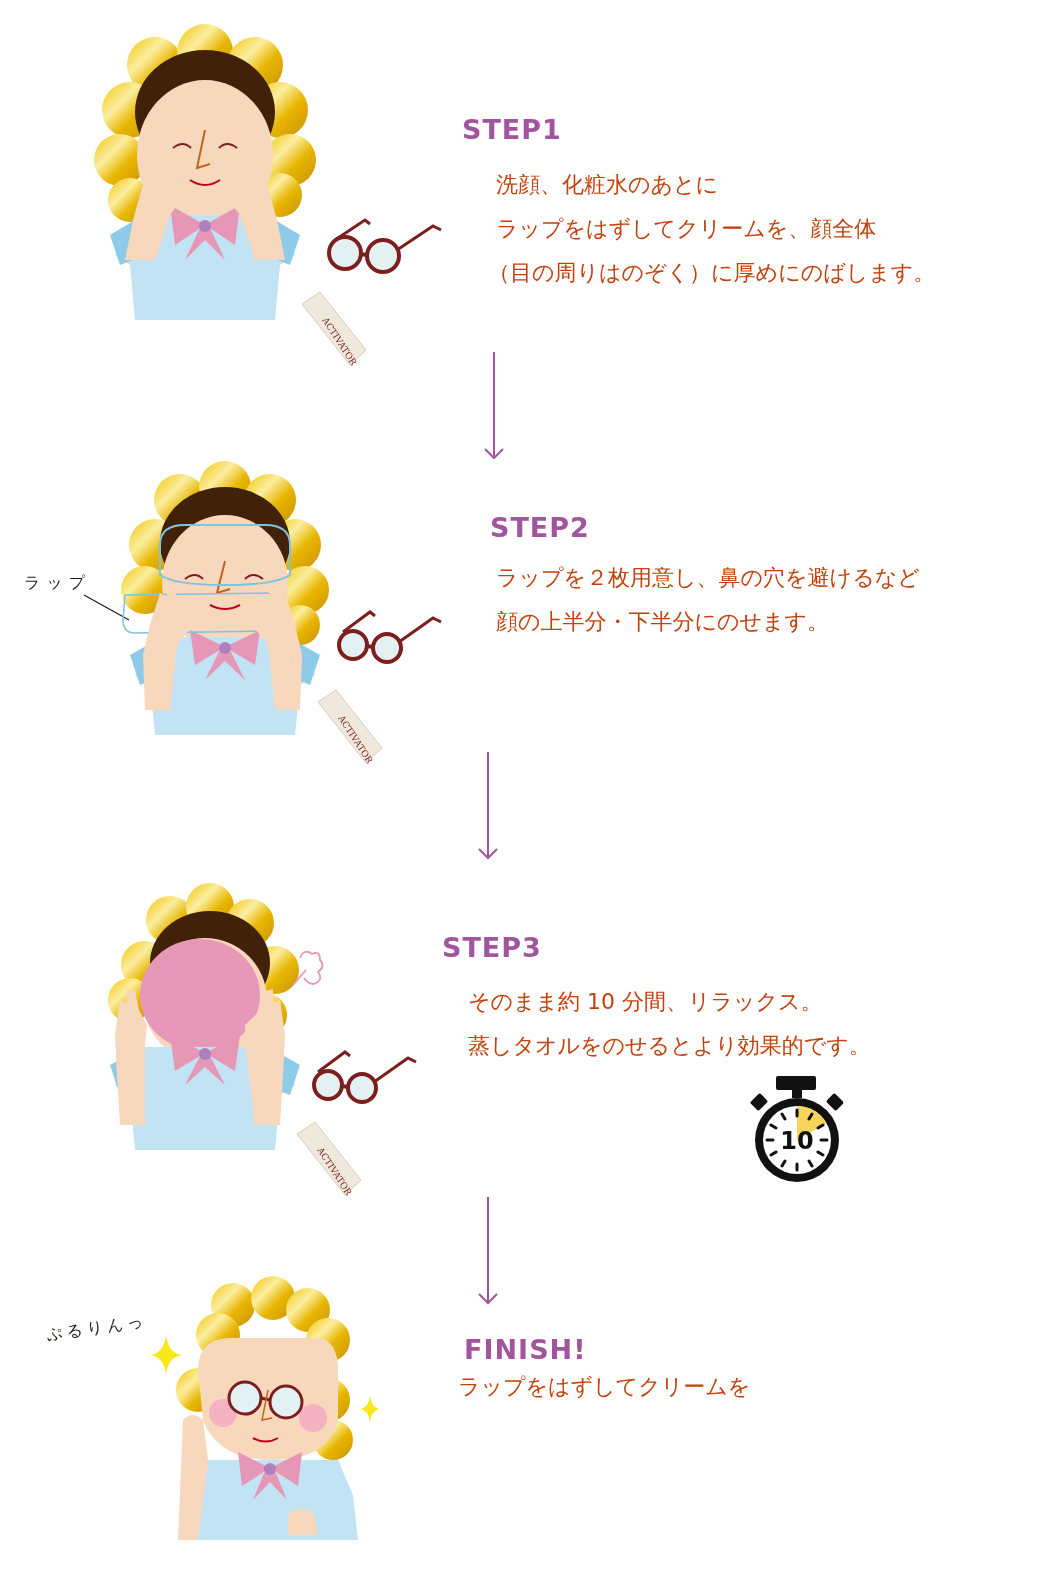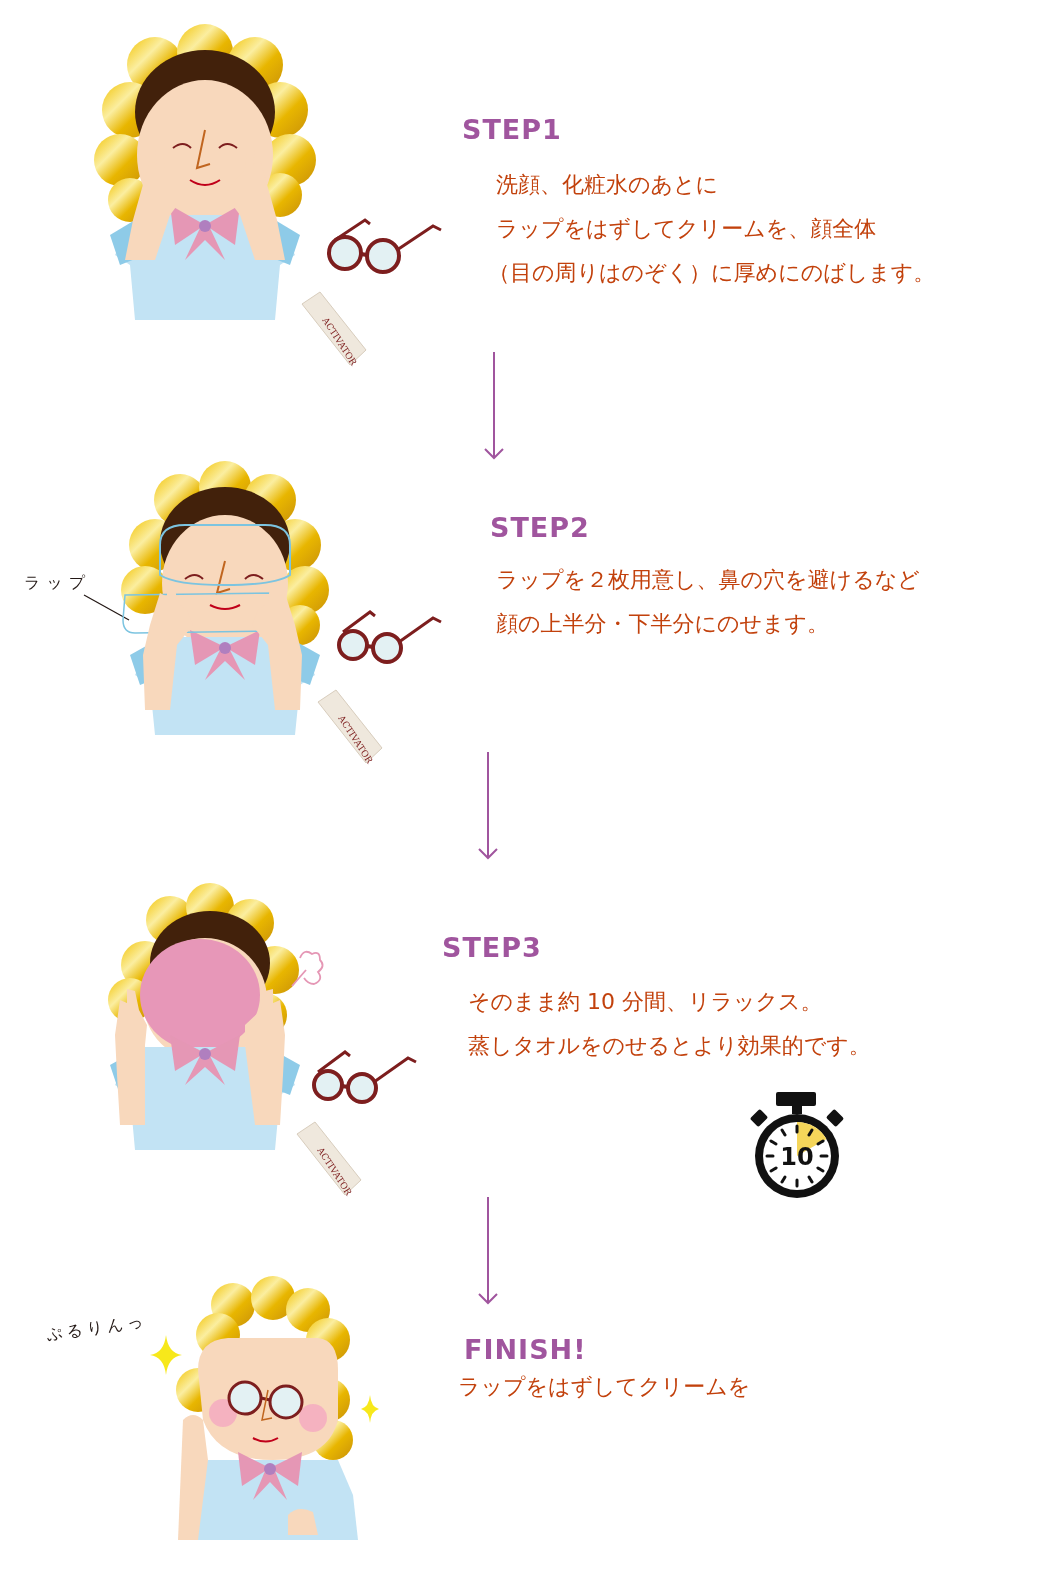--- a/index.html
+++ b/index.html
@@ -158,21 +158,21 @@
     </svg>
   </div>
   <div class="abs" style="left:316px;top:688px;width:70px;height:80px;">
     <svg width="70" height="80" viewBox="0 0 70 80">
       <path d="M2 14 L20 2 L66 60 L50 75 Z" fill="#efe8dd" stroke="#d8cdbd" stroke-width="1"></path>
       <text x="22" y="30" transform="rotate(57 22 30)" font-size="9" fill="#7d1e1e" font-family="DejaVu Serif, serif">ACTIVATOR</text>
     </svg>
   </div>
 
   <div class="step-title" style="left:462px;top:512px;margin-left:28px;">STEP2</div>
-  <div class="step-text" style="left:496px;top:558px;">
+  <div class="step-text" style="left:496px;top:558px;font-family:Liberation Mono, monospace;">
     <div>ラップを２枚用意し、鼻の穴を避けるなど</div>
     <div>顔の上半分・下半分にのせます。</div>
   </div>
 </section>
 
 <div class="arrow" style="left:478px;top:752px;height:110px;">
   <svg width="20" height="110" viewBox="0 0 20 110">
     <line x1="10" y1="0" x2="10" y2="106" stroke="#a0559e" stroke-width="2"></line>
     <polyline points="1,97 10,106 19,97" stroke="#a0559e" stroke-width="2" fill="none"></polyline>
   </svg>
@@ -233,21 +233,21 @@
       <text x="22" y="30" transform="rotate(57 22 30)" font-size="9" fill="#7d1e1e" font-family="DejaVu Serif, serif">ACTIVATOR</text>
     </svg>
   </div>
 
   <div class="step-title" style="left:442px;top:932px;">STEP3</div>
   <div class="step-text" style="left:468px;top:980px;">
     <div>そのまま約 10 分間、リラックス。</div>
     <div>蒸しタオルをのせるとより効果的です。</div>
   </div>
 
-  <div class="abs" style="left:748px;top:1076px;width:100px;height:112px;margin-top:16px;">
+  <div class="abs" style="left:748px;top:1076px;width:100px;height:112px;">
     <svg width="100" height="112" viewBox="0 0 100 112">
       <rect x="28" y="0" width="40" height="14" rx="2" fill="#111"></rect>
       <rect x="44" y="12" width="10" height="10" fill="#111"></rect>
       <rect x="4" y="20" width="14" height="12" rx="2" fill="#111" transform="rotate(-45 11 26)"></rect>
       <rect x="80" y="20" width="14" height="12" rx="2" fill="#111" transform="rotate(45 87 26)"></rect>
       <circle cx="49" cy="64" r="42" fill="#111"></circle>
       <circle cx="49" cy="64" r="34" fill="#fff"></circle>
       <path d="M49 64 L49 30 A34 34 0 0 1 78.4 47 Z" fill="#f5d65a"></path>
       <g stroke="#111" stroke-width="3" stroke-linecap="round">
         <line x1="49" y1="34" x2="49" y2="40"></line>

